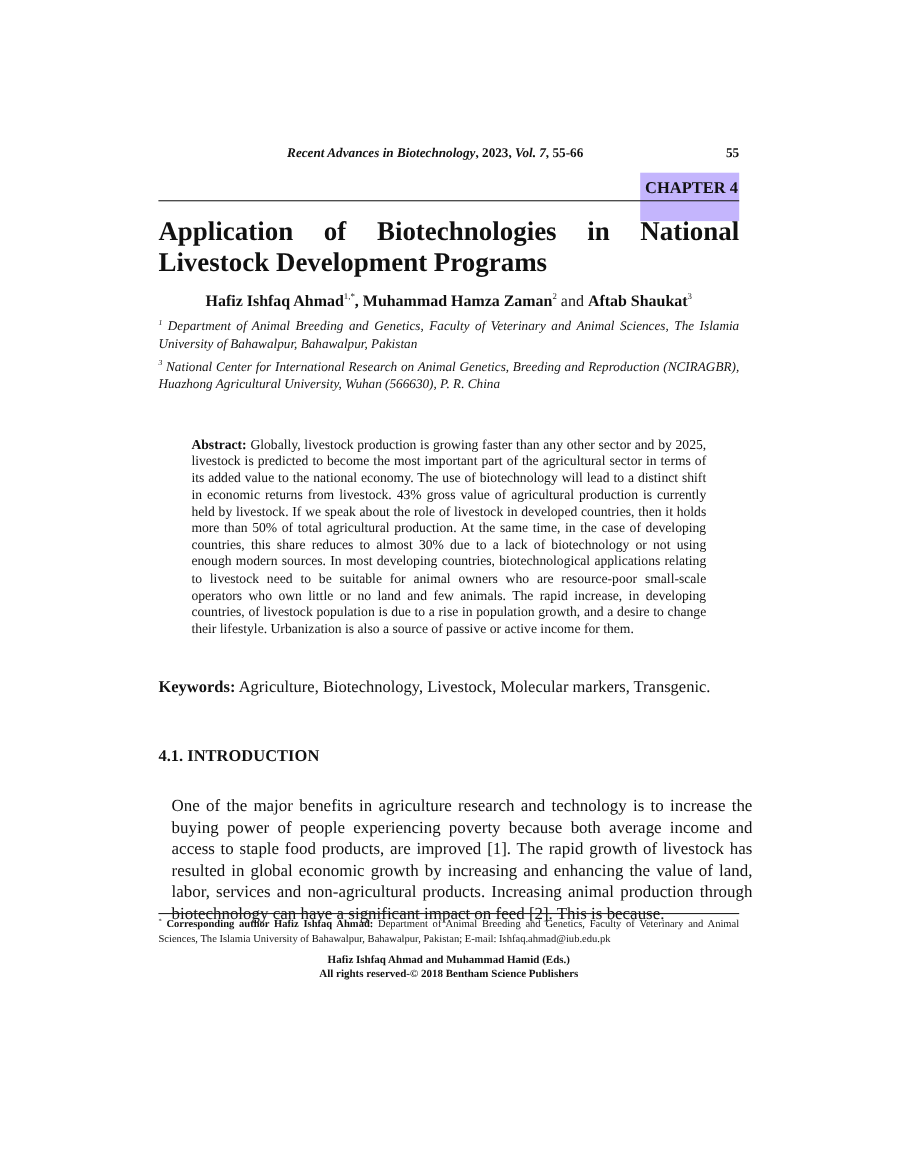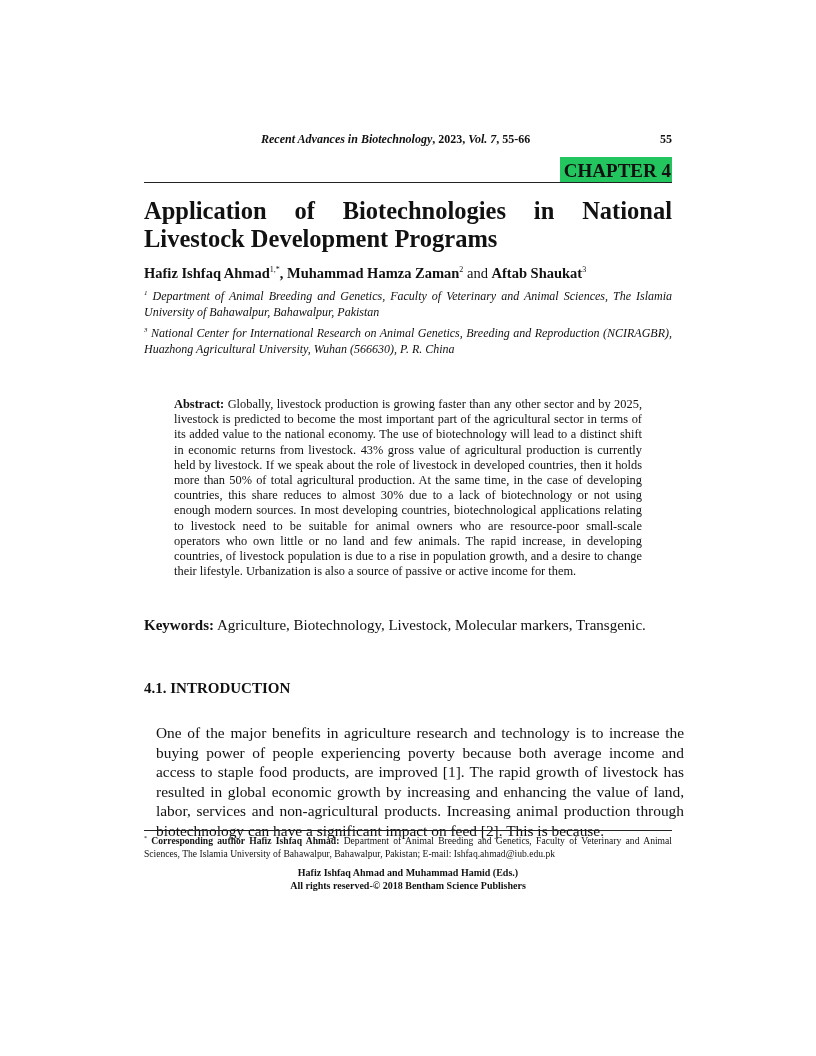--- a/index.html
+++ b/index.html
@@ -4,25 +4,25 @@
 <style>
   html, body { margin: 0; padding: 0; background: #ffffff; }
   body { width: 816px; height: 1056px; position: relative; overflow: hidden;
          font-family: "Liberation Serif", "DejaVu Serif", serif; color: #111; }
   .page { position: absolute; left: 144px; top: 0; width: 528px; }
   .running-head { position: absolute; top: 132px; left: 0; width: 528px; font-size: 12px; font-weight: bold; }
   .running-head .journal { position: absolute; left: 117px; font-style: italic; }
   .running-head .journal .upright { font-style: normal; }
   .running-head .pagenum { position: absolute; right: 0; text-align: center; }
   .chapter-wrap { position: absolute; top: 157px; right: 0; }
-  .chapter { background: #22c55e; font-size: 19px; font-weight: bold; padding: 2px 1px 0 4px; line-height: 24px; display: inline-block; }
+  .chapter { background: #c4b5fd; font-size: 15px; font-weight: bold; padding: 2px 1px 18px 4px; line-height: 24px; display: inline-block; }
   .rule { position: absolute; top: 182px; left: 0; width: 528px; border-top: 1px solid #222; }
   .title { position: absolute; top: 197px; left: 0; width: 528px; font-size: 24.5px; font-weight: bold; line-height: 28px; text-align: justify; text-align-last: left; margin: 0; }
   .title .l1 { display: block; text-align: justify; text-align-last: justify; }
-  .authors { position: absolute; top: 261px; left: 0; width: 528px; font-size: 14.5px; line-height: 18px; }
+  .authors { position: absolute; top: 261px; left: 0; width: 528px; font-size: 14.5px; line-height: 18px; text-align: center; }
   .authors b { font-weight: bold; }
   .authors sup { font-size: 8px; vertical-align: 6px; }
   .affils { position: absolute; top: 286px; left: 0; width: 528px; font-size: 12px; font-style: italic; line-height: 15.5px; text-align: justify; }
   .affils p { margin: 0 0 3px 0; }
   .affils sup { font-size: 7px; vertical-align: 5px; font-style: italic; }
   .abstract { position: absolute; top: 397px; left: 30px; width: 468px; font-size: 12.4px; line-height: 15.2px; text-align: justify; margin: 0; }
   .abstract b { font-weight: bold; }
   .keywords { position: absolute; top: 616px; left: 0; width: 528px; font-size: 15px; line-height: 18px; text-align: justify; margin: 0; }
   .keywords b { font-weight: bold; }
   .section-head { position: absolute; top: 680px; left: 0; font-size: 15px; font-weight: bold; margin: 0; }

